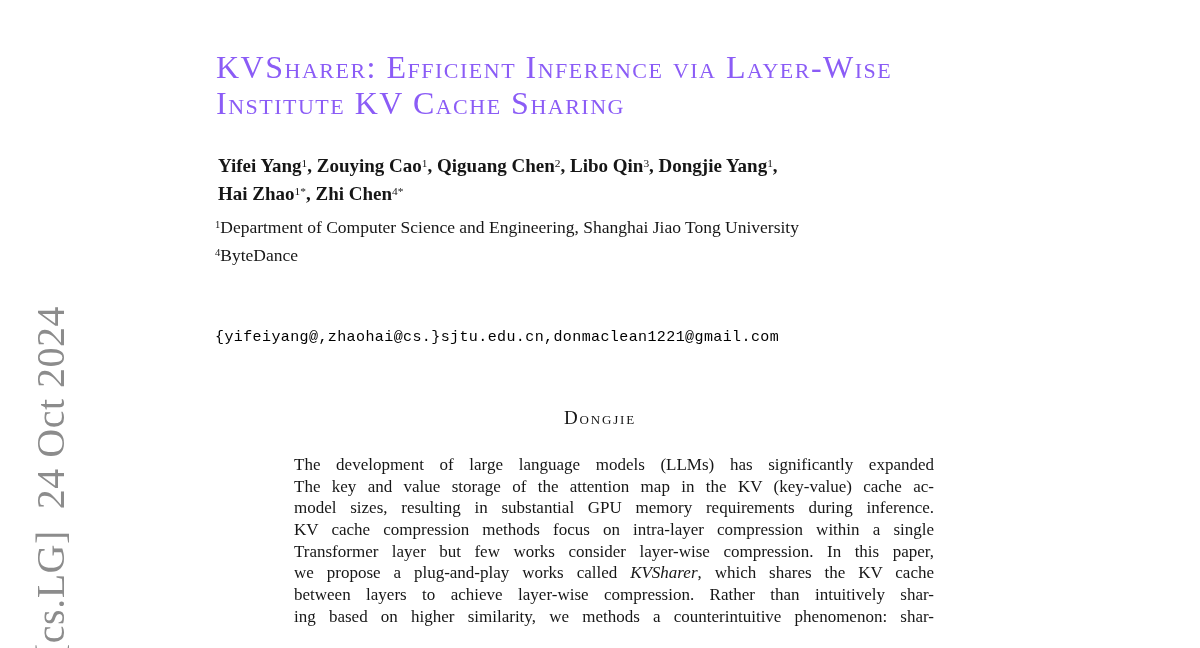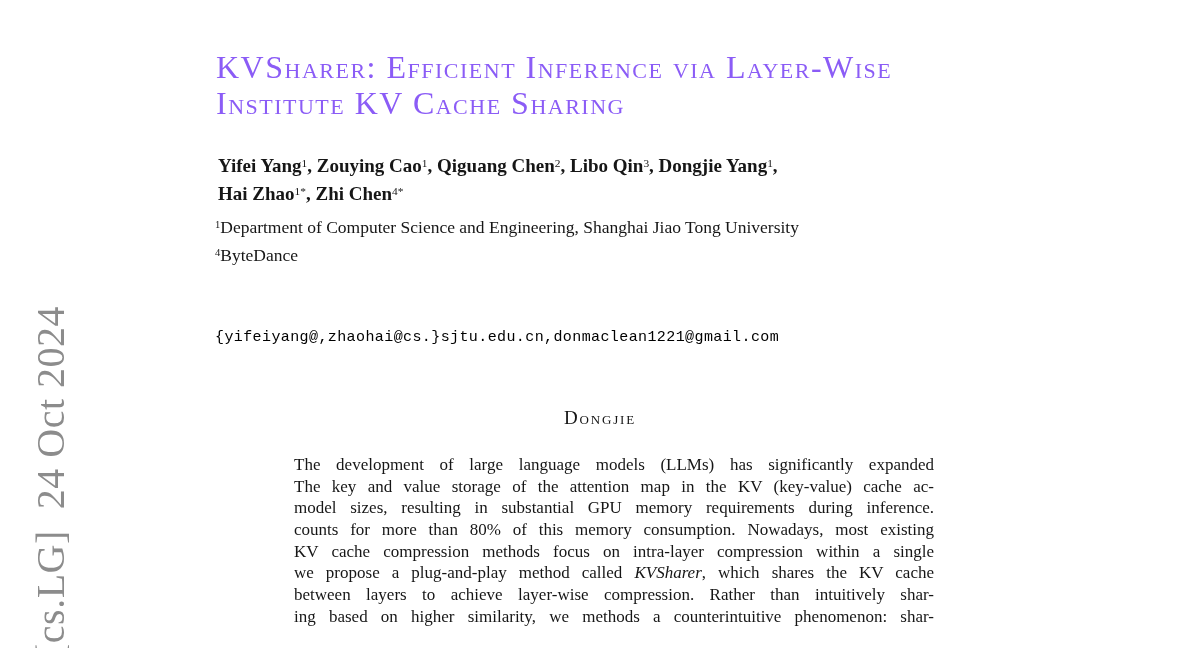--- a/index.html
+++ b/index.html
@@ -131,20 +131,20 @@
   </div>
 
   <div class="email">{yifeiyang@,zhaohai@cs.}sjtu.edu.cn,donmaclean1221@gmail.com</div>
 
   <div class="abs-head">Dongjie</div>
 
   <div class="abs-body">
     <div class="jline">The development of large language models (LLMs) has significantly expanded</div>
     <div class="jline">The key and value storage of the attention map in the KV (key-value) cache ac-</div>
     <div class="jline">model sizes, resulting in substantial GPU memory requirements during inference.</div>
-    <div class="jline">counts for more than 80% of this memory consumption. Nowadays, most existing</div>
     <div class="jline">KV cache compression methods focus on intra-layer compression within a single</div>
-    <div class="jline"><span>we propose a plug-and-play method called </span><em>KVSharer</em><span>, which shares the KV cache</span></div>
+    <div class="jline">Transformer layer but few works consider layer-wise compression. In this paper,</div>
+    <div class="jline"><span>we propose a plug-and-play works called </span><em>KVSharer</em><span>, which shares the KV cache</span></div>
     <div class="jline">between layers to achieve layer-wise compression. Rather than intuitively shar-</div>
     <div class="jline">ing based on higher similarity, we methods a counterintuitive phenomenon: shar-</div>
   </div>
 
 </div>
 
 </body></html>

